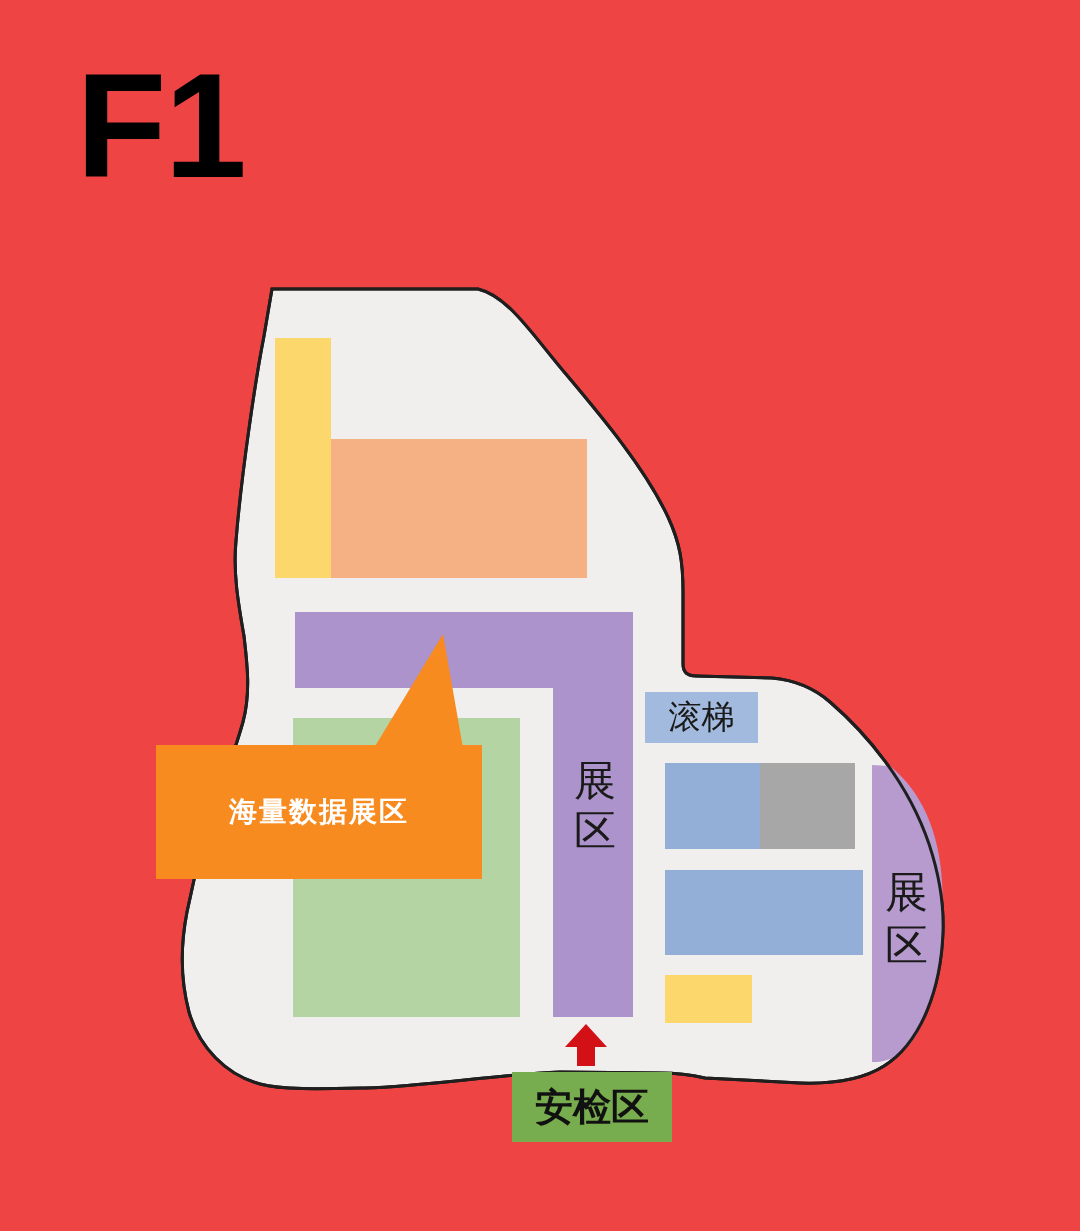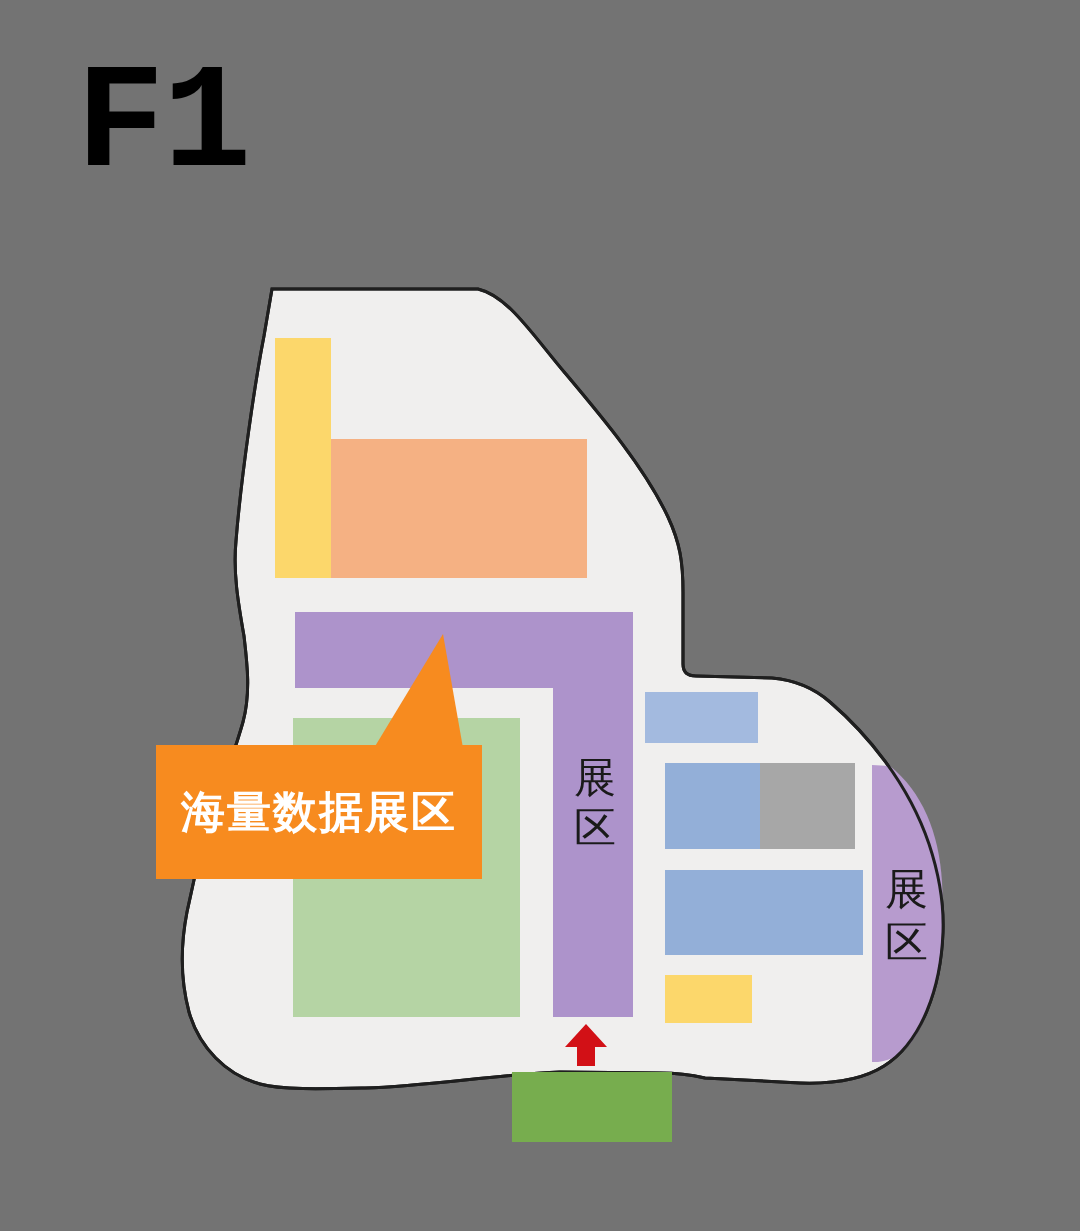--- a/index.html
+++ b/index.html
@@ -1,33 +1,33 @@
 <!DOCTYPE html>
 <html><head>
 <meta charset="utf-8">
 <style>
   html,body{margin:0;padding:0;background:#ffffff;}
   .stage{
     position:relative;
     width:1080px;height:1231px;
-    background:#737373;
+    background:#ef4444;
     overflow:hidden;
-    font-family:Liberation Mono, monospace;
+    font-family:Liberation Sans, sans-serif;
   }
   .stage svg{position:absolute;left:0;top:0;}
   .floor-title{
     position:absolute;left:76px;top:52px;
     font-size:148px;font-weight:bold;color:#000000;
     letter-spacing:-2px;line-height:1.0;
     white-space:nowrap;
   }
   .overlay{position:absolute;display:flex;align-items:center;justify-content:center;}
   .callout-text{
     left:156px;top:745px;width:326px;height:134px;
-    color:#ffffff;font-size:44px;font-weight:bold;letter-spacing:2px;
+    color:#ffffff;font-size:28px;font-weight:bold;letter-spacing:2px;
     white-space:nowrap;
   }
   .escalator-text{
     left:645px;top:692px;width:113px;height:51px;
     color:#1a1a1a;font-size:33px;font-weight:500;
     white-space:nowrap;
   }
   .vtext{
     position:absolute;
     color:#1a1a1a;
@@ -114,18 +114,20 @@
 
     <polygon points="586,1024 607,1047 595,1047 595,1066 577,1066 577,1047 565,1047" fill="#d21016"></polygon>
 
     <rect x="512" y="1072" width="160" height="70" fill="#77ad4e"></rect>
   </svg>
 
   <div class="floor-title">F1</div>
 
   <div class="overlay callout-text">海量数据展区</div>
 
+  <div class="overlay escalator-text">滚梯</div>
 
   <div class="vtext corridor-text">展区</div>
 
   <div class="vtext rightwing-text">展区</div>
 
+  <div class="overlay security-text">安检区</div>
 </div>
 
 </body></html>

